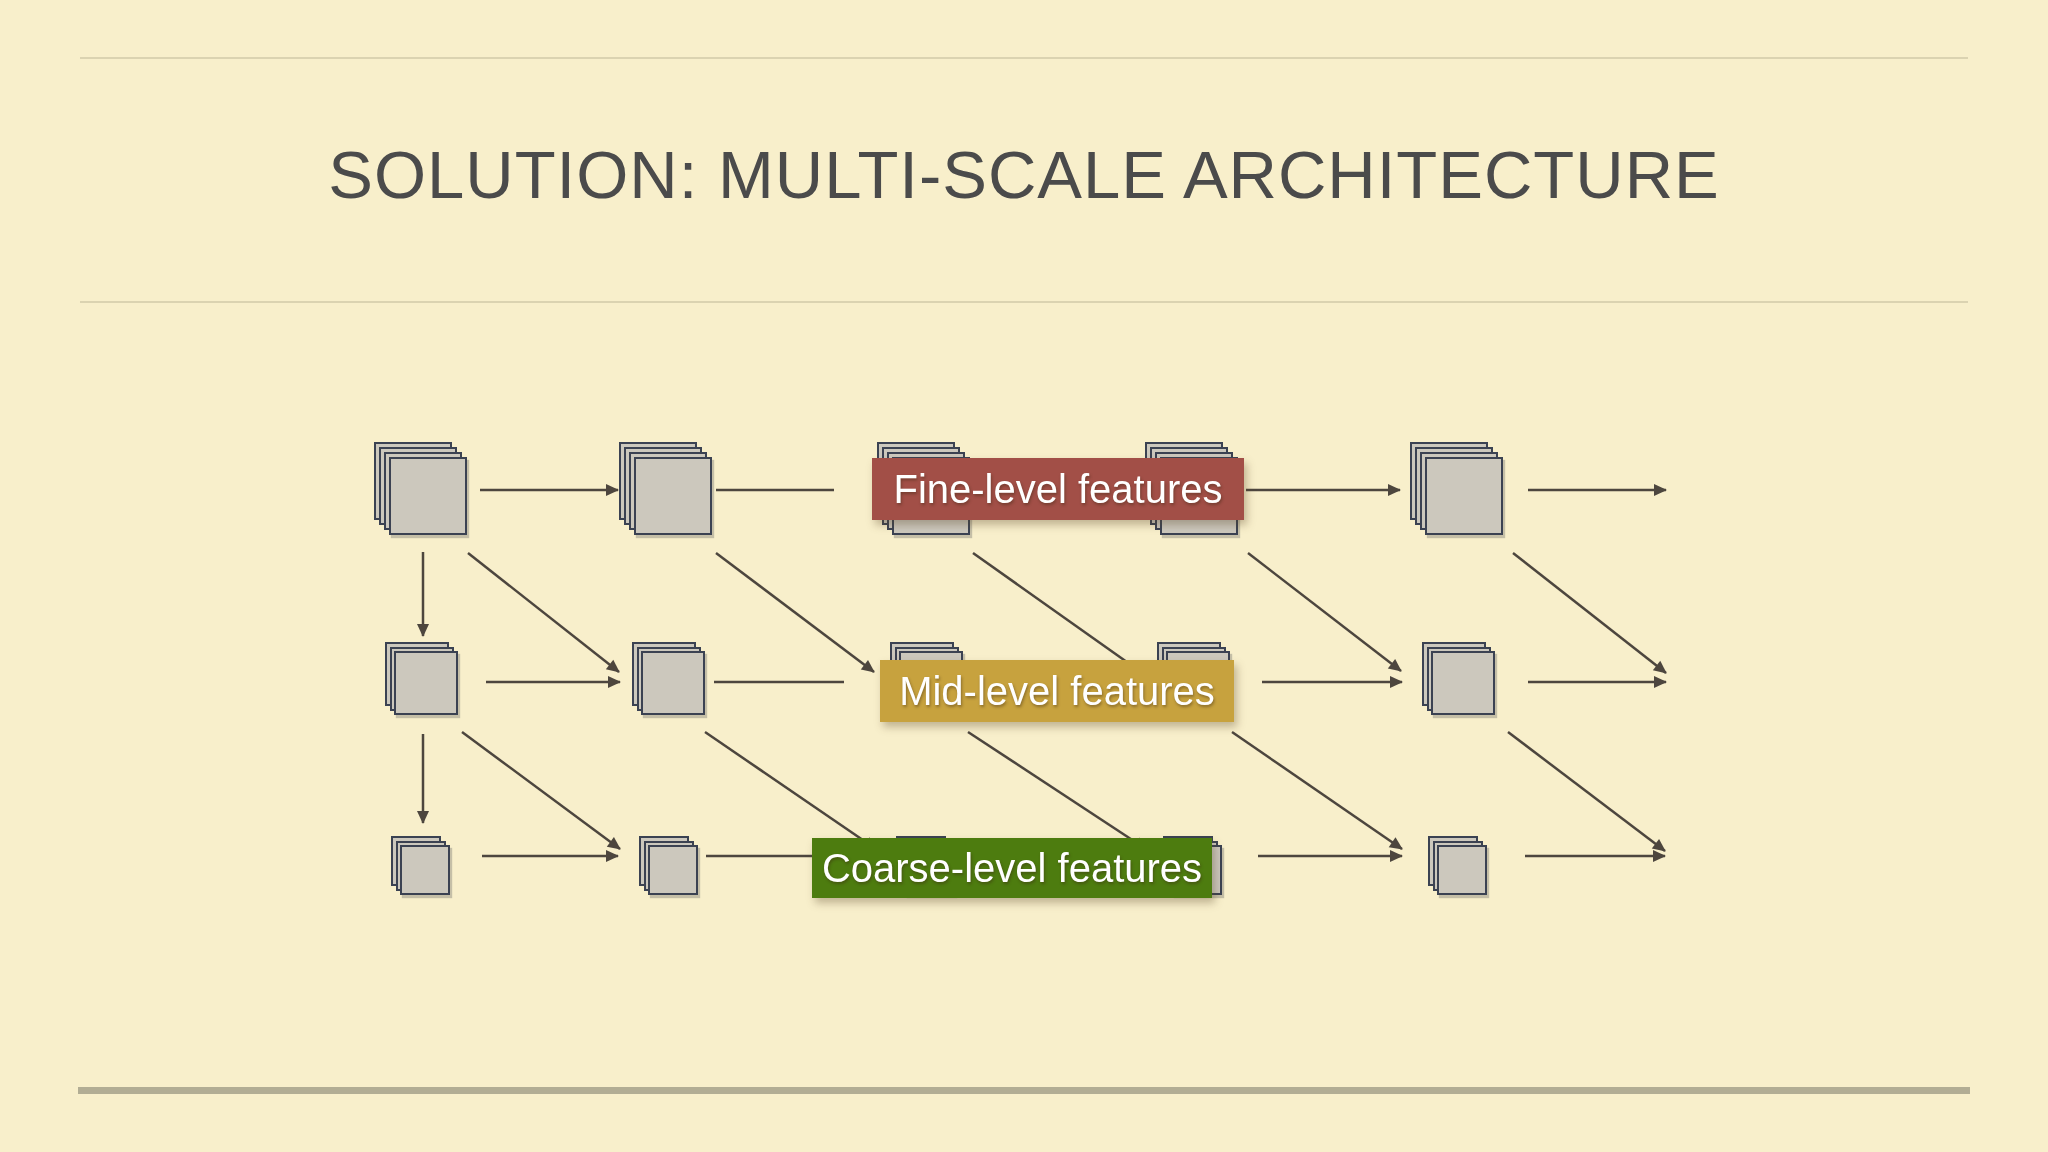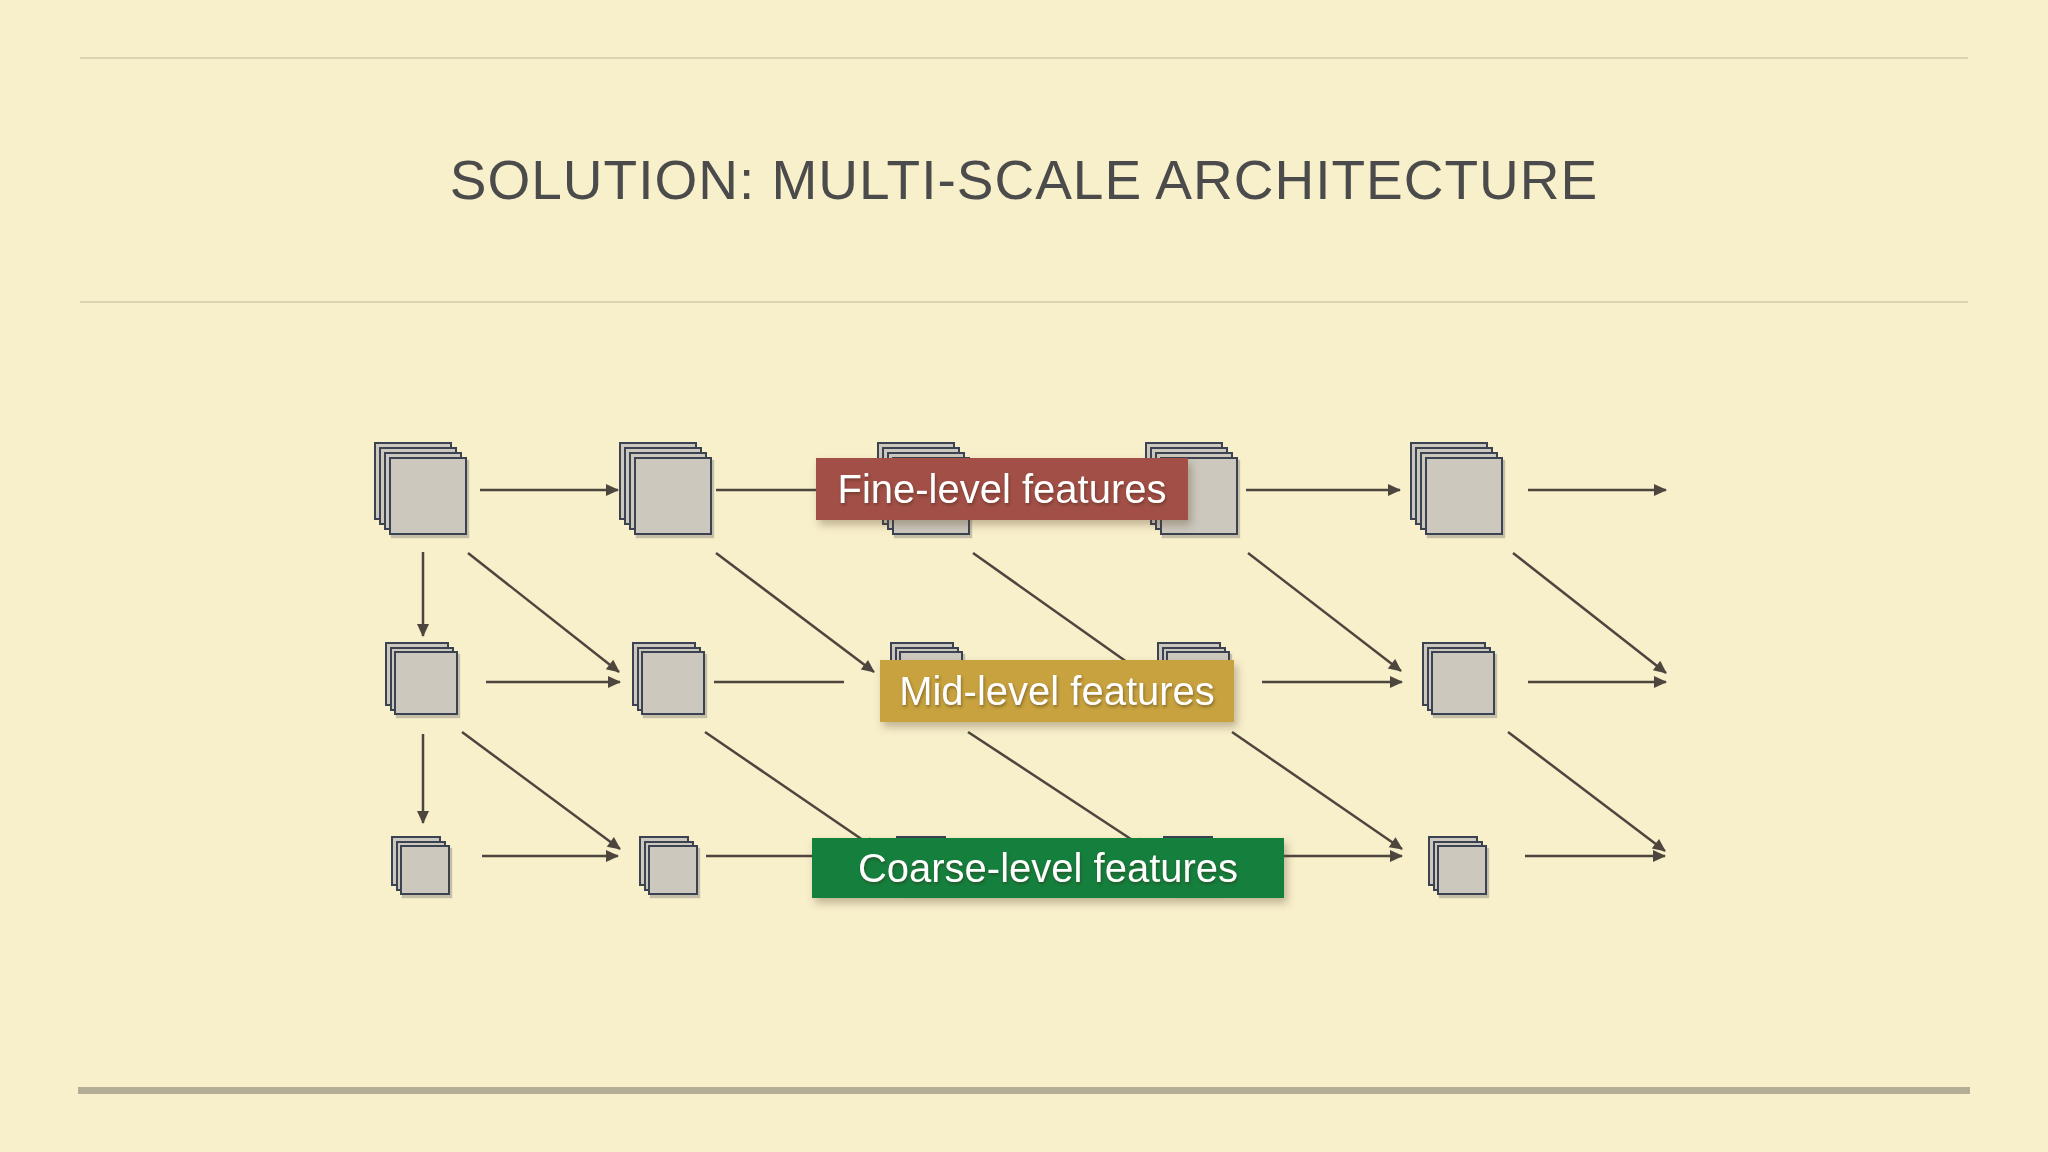--- a/index.html
+++ b/index.html
@@ -7,22 +7,22 @@
     position:relative;width:2048px;height:1152px;overflow:hidden;
     background:#f8efcb;
     font-family:"Liberation Sans",sans-serif;
   }
   
   .line-top{position:absolute;left:80px;right:80px;top:57px;height:2px;background:#dbd3b1;}
   .line-under-title{position:absolute;left:80px;right:80px;top:301px;height:2px;background:#dbd3b1;}
   .line-bottom{position:absolute;left:78px;right:78px;top:1087px;height:7px;background:#b2ad94;}
   
   .title{
-    position:absolute;left:0;right:0;top:136px;margin:12px;
-    text-align:center;font-size:55px;font-weight:400;letter-spacing:1px;
+    position:absolute;left:0;right:0;top:136px;margin:0;
+    text-align:center;font-size:67px;font-weight:400;letter-spacing:1px;
     color:#4b4b4b;white-space:nowrap;
   }
   
   .diagram{position:absolute;inset:0;}
   .arrows{position:absolute;left:0;top:0;z-index:2;}
   
   .stack{position:absolute;z-index:1;}
   .r1{width:78px;height:78px;}
   .r2{width:64px;height:64px;}
   .r3{width:50px;height:50px;}
@@ -34,23 +34,23 @@
   .r2 .b1,.r3 .b1{transform:translate(-4px,-4px);}
   .r2 .b2,.r3 .b2{transform:translate(-9px,-9px);}
   .stack .f{box-shadow:2px 3px 1px rgba(45,48,60,.25);}
   
   .level-label{
     position:absolute;z-index:3;display:flex;align-items:center;justify-content:center;
     color:#ffffff;font-size:40px;white-space:nowrap;
     text-shadow:1px 2px 3px rgba(60,40,20,.45);
     box-shadow:3px 5px 8px rgba(90,70,40,.35);
   }
-  .label-fine{left:816px;top:458px;width:372px;height:62px;background:#a24f47;}
+  .label-fine{left:872px;top:458px;width:372px;height:62px;background:#a24f47;}
   .label-mid{left:842px;top:660px;width:354px;height:62px;background:#c7a23e;margin-left:38px;}
-  .label-coarse{left:812px;top:838px;width:472px;height:60px;background:#15803d;}
+  .label-coarse{left:812px;top:838px;width:400px;height:60px;background:#4d7c0f;}
 </style>
 </head>
 <body>
 
 <div class="slide">
 
   <div class="line-top"></div>
   <h1 class="title">SOLUTION: MULTI-SCALE ARCHITECTURE</h1>
   <div class="line-under-title"></div>
   <div class="line-bottom"></div>

